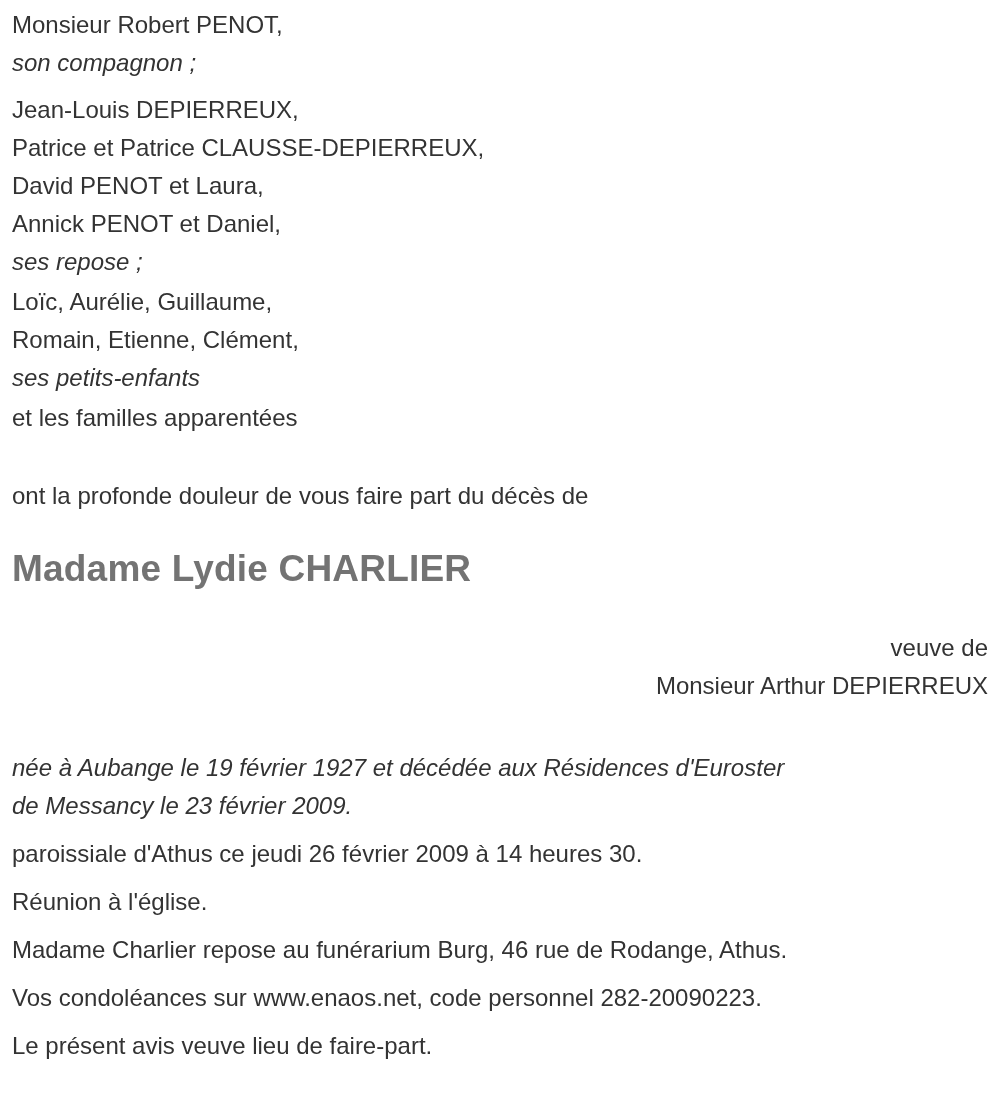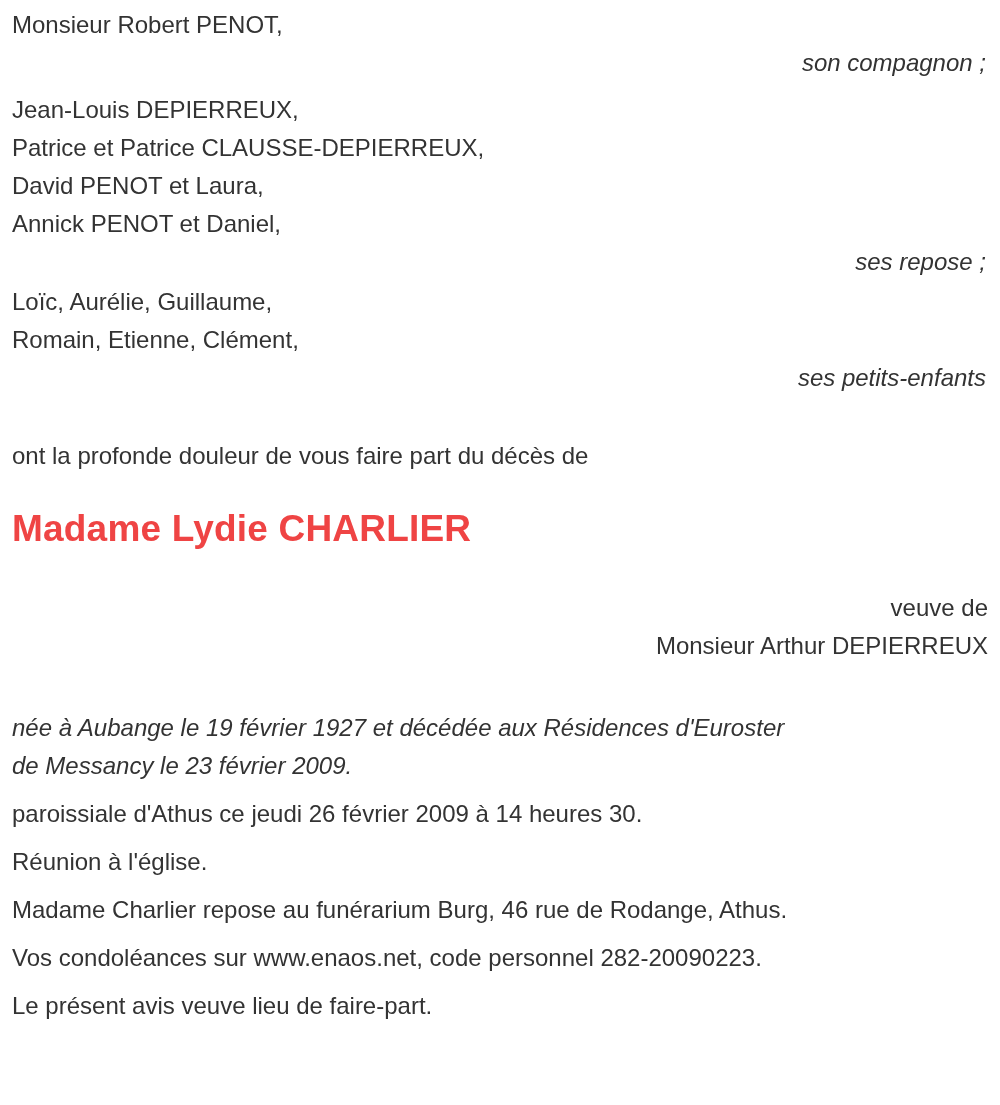--- a/index.html
+++ b/index.html
@@ -14,34 +14,34 @@
     font-size: 24px;
     line-height: 38px;
     color: #333333;
   }
   .doc {
     padding: 6px 12px 20px 12px;
     box-sizing: border-box;
     width: 1000px;
   }
   .relation {
-    text-align: right;
+    text-align: left;
     font-style: italic;
     padding-right: 2px;
   }
   .names { margin-top: 9px; }
   .grandnames { margin-top: 2px; }
   .families-line { margin-top: 2px; }
   .intro { margin-top: 40px; }
   .deceased {
     margin-top: 28px;
     font-size: 37px;
     font-weight: bold;
     line-height: 52px;
-    color: #ef4444;
+    color: #737373;
     letter-spacing: 0.2px;
   }
   .widow { margin-top: 34px; text-align: right; }
   .birth { margin-top: 44px; font-style: italic; }
   .para { margin-top: 10px; }
 </style>
 </head>
 <body>
 
 <div class="doc">
@@ -59,20 +59,21 @@
 
   <div class="relation">ses repose ;</div>
 
   <div class="grandnames">
     <div>Loïc, Aurélie, Guillaume,</div>
     <div>Romain, Etienne, Clément,</div>
   </div>
 
   <div class="relation">ses petits-enfants</div>
 
+  <div class="families-line">et les familles apparentées</div>
 
   <div class="intro">ont la profonde douleur de vous faire part du décès de</div>
 
   <div class="deceased">Madame Lydie CHARLIER</div>
 
   <div class="widow">
     <div>veuve de</div>
     <div>Monsieur Arthur DEPIERREUX</div>
   </div>
 

